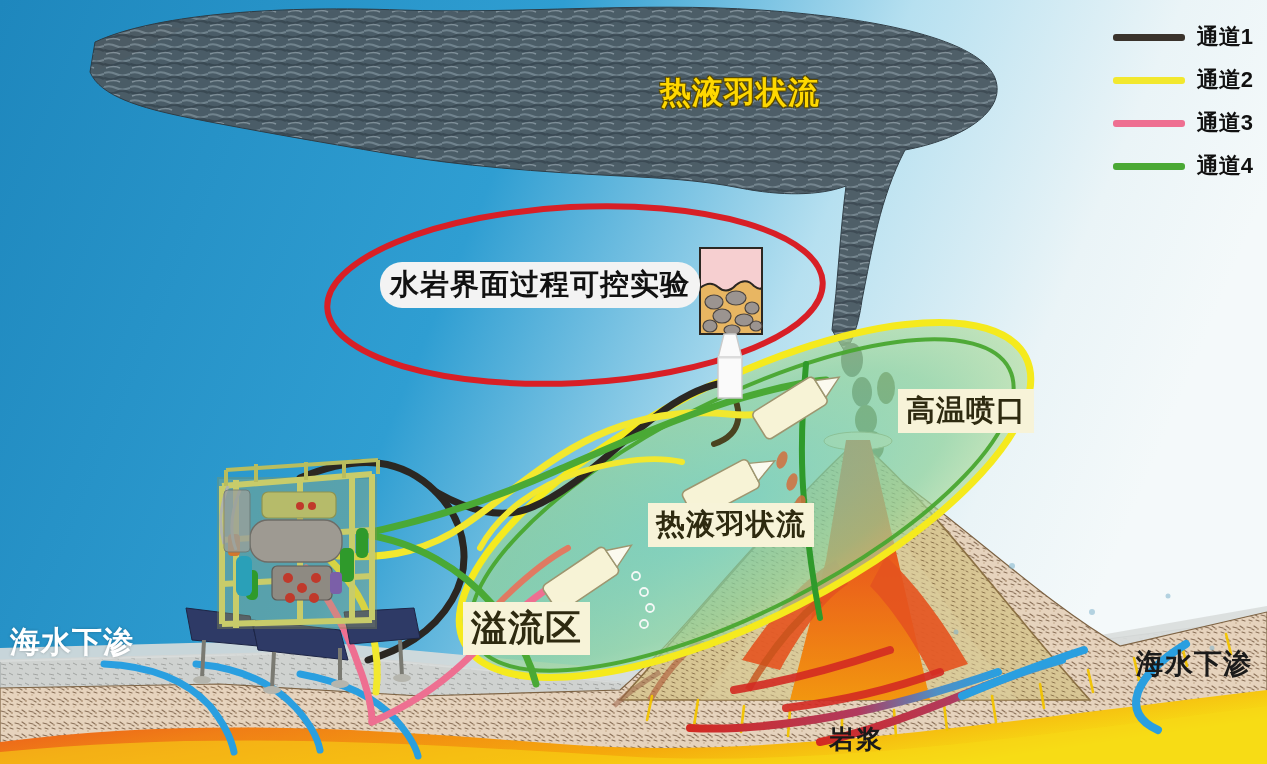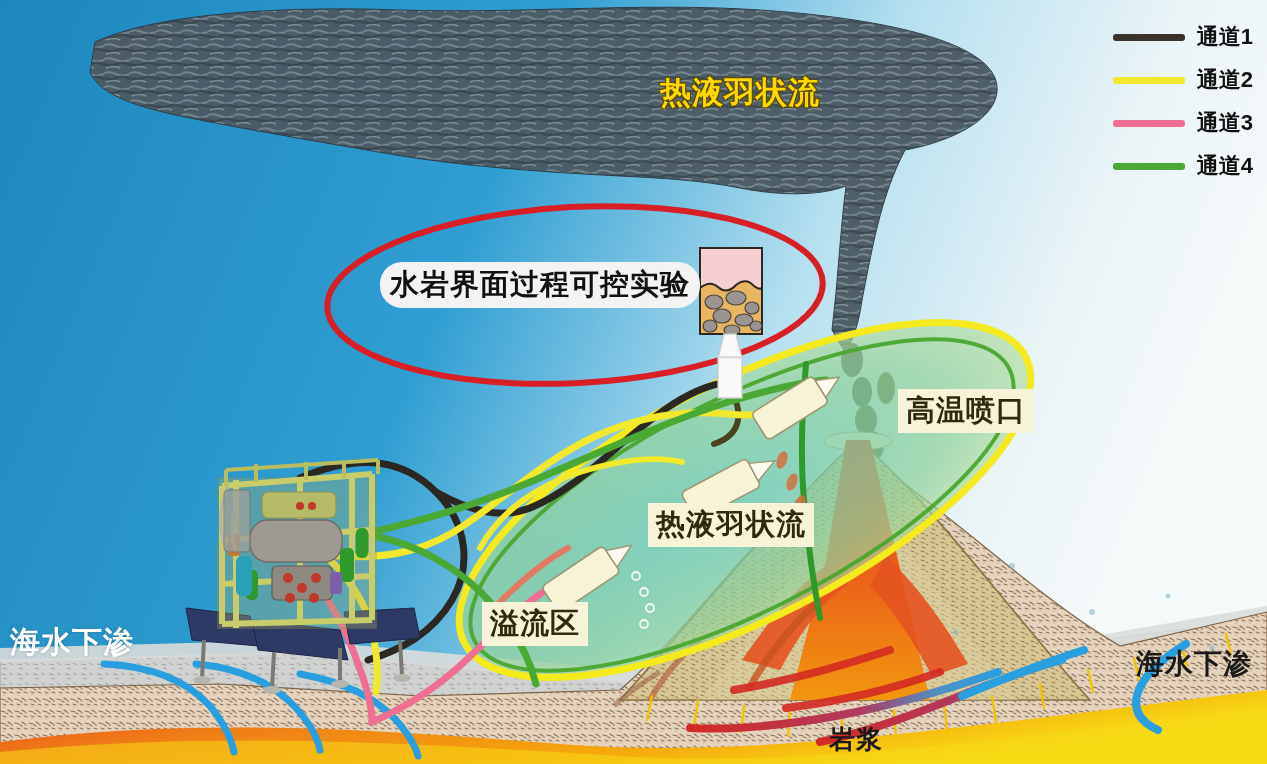--- a/index.html
+++ b/index.html
@@ -337,21 +337,21 @@
   </div>
 
   <div class="lbl lbl-yellow" style="left:660px;top:72px;font-size:31px;">热液羽状流</div>
 
   <div class="lbl lbl-white" style="left:380px;top:262px;font-size:29px;">水岩界面过程可控实验</div>
 
   <div class="lbl lbl-box" style="left:898px;top:389px;font-size:29px;">高温喷口</div>
 
   <div class="lbl lbl-box" style="left:648px;top:503px;font-size:29px;">热液羽状流</div>
 
-  <div class="lbl lbl-box" style="left:482px;top:602px;font-size:29px;">溢流区</div>
+  <div class="lbl lbl-box" style="left:463px;top:602px;font-size:36px;">溢流区</div>
 
   <div class="lbl lbl-plain" style="left:10px;top:622px;font-size:30px;">海水下渗</div>
 
   <div class="lbl lbl-dark" style="left:1136px;top:645px;font-size:28px;">海水下渗</div>
 
   <div class="lbl lbl-dark" style="left:829px;top:722px;font-size:26px;">岩浆</div>
 
 </div>
 
 </body></html>

